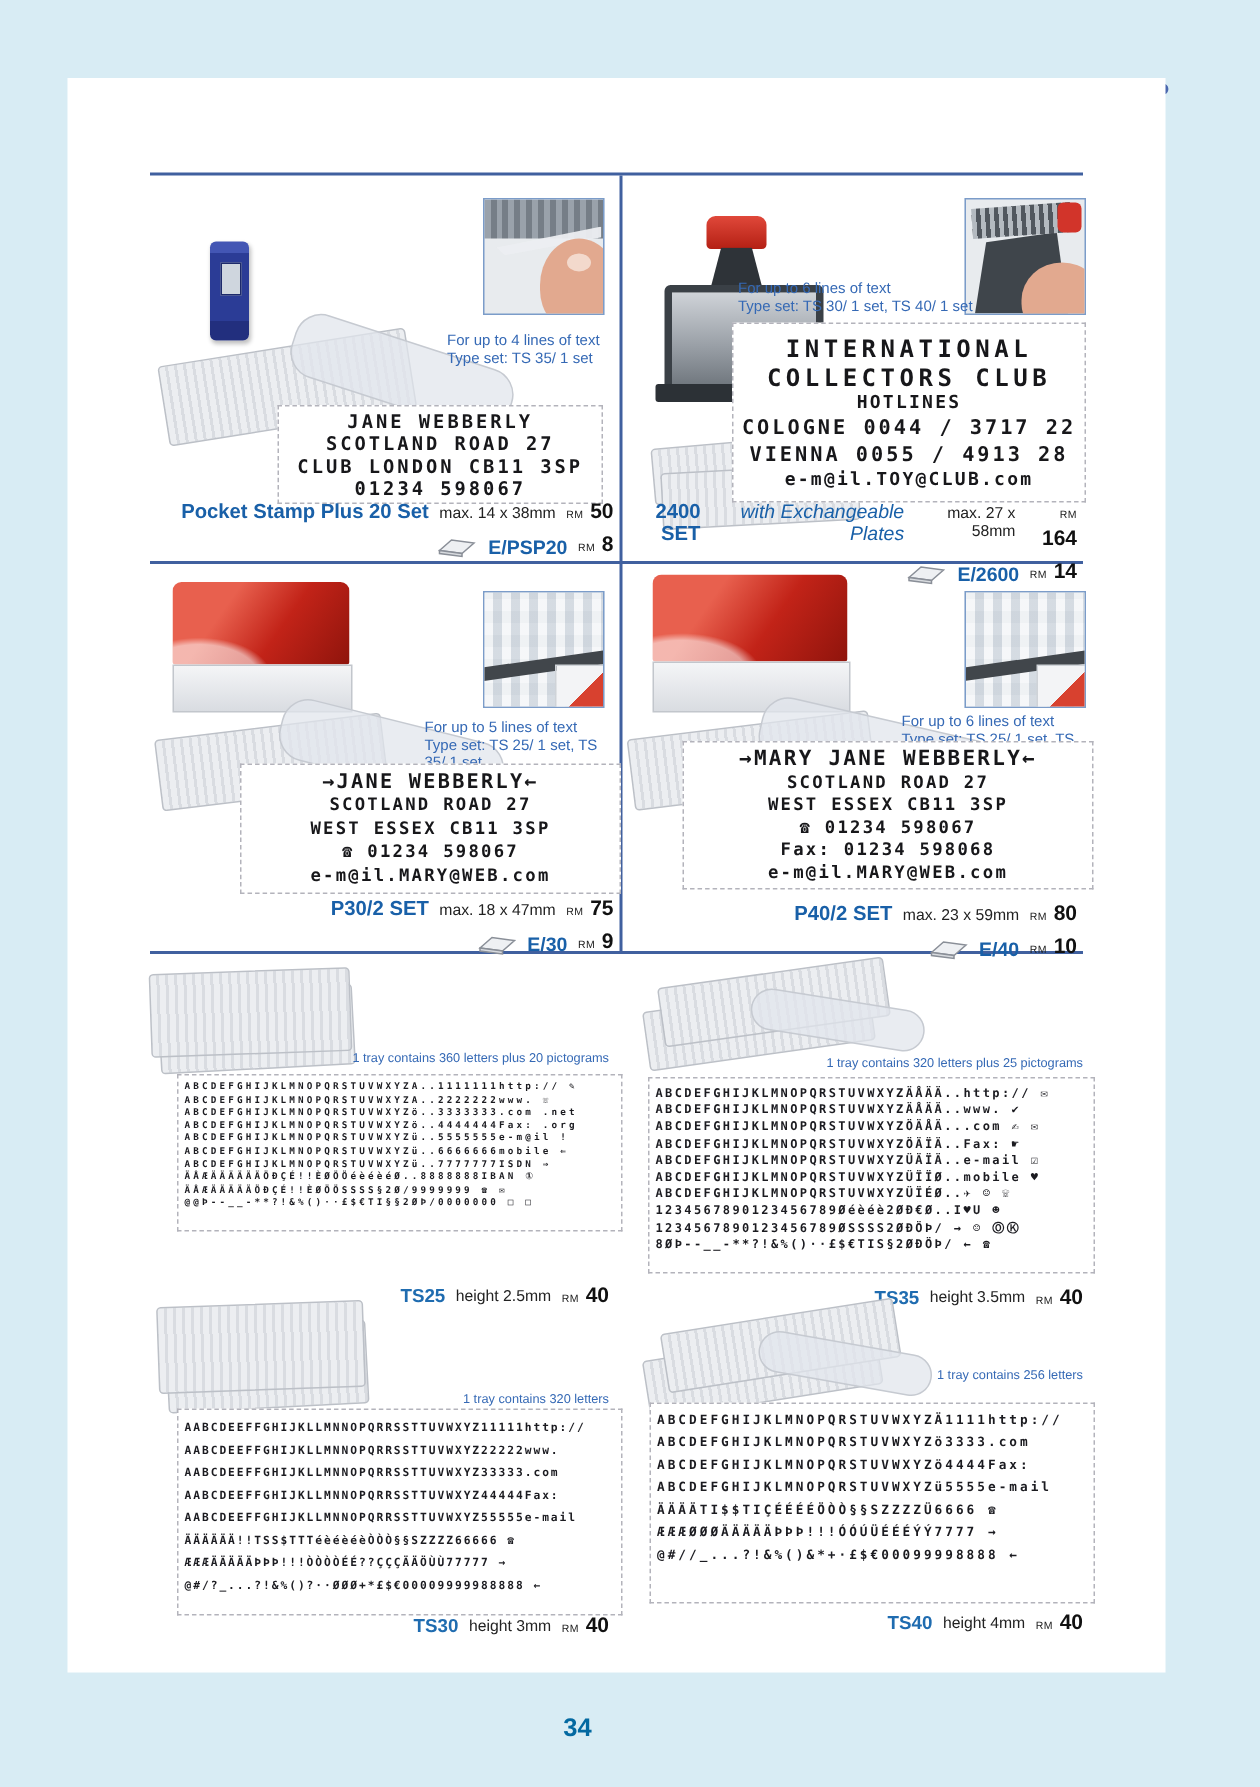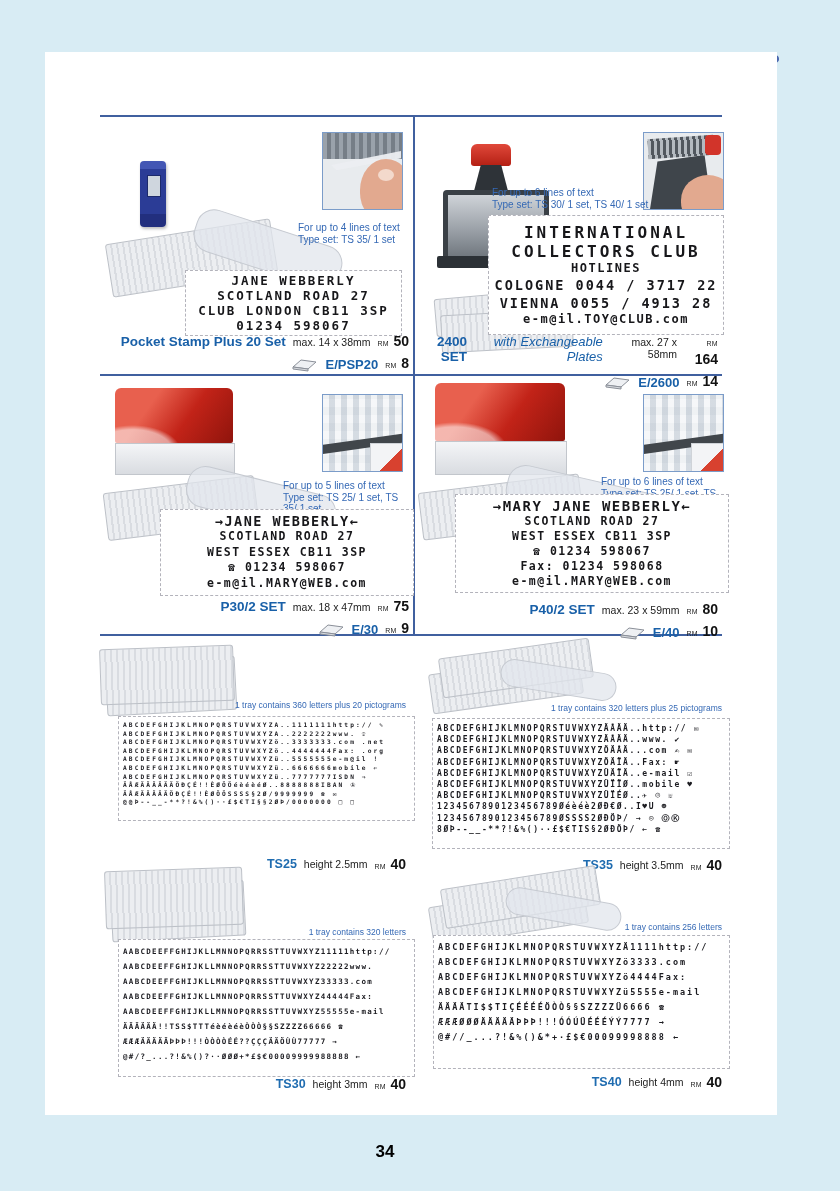--- a/index.html
+++ b/index.html
@@ -50,21 +50,21 @@
   .cb35{left:2px;top:78px;width:288px;height:121px;}
   .cb35 div{font-size:8px;line-height:11.2px;letter-spacing:1.6px;}
   .cb30{left:18px;top:72px;width:287px;height:128px;}
   .cb30 div{font-size:7.5px;line-height:15px;letter-spacing:1.3px;}
   .cb40{left:3px;top:68px;width:287px;height:124px;}
   .cb40 div{font-size:8.5px;line-height:15px;letter-spacing:2px;}
   .tlabel{position:absolute;display:flex;align-items:center;gap:7px;}
   .tl25{right:4px;top:215px;} .tl35{right:0;top:216px;} .tl30{right:4px;top:208px;} .tl40{right:0;top:206px;}
   .tcode{color:#1f6cb0;font-weight:bold;font-size:12.5px;}
   .theight{color:#222;font-size:10.5px;}
-  .page-number{position:absolute;left:0;right:70px;top:1142px;text-align:center;color:#000000;font-size:17px;font-weight:bold;}
+  .page-number{position:absolute;left:0;right:70px;top:1142px;text-align:center;color:#0369a1;font-size:17px;font-weight:bold;}
   
   .photo{position:absolute;}
   .tray-flat{position:absolute;border:1px solid #bcc0c7;border-radius:3px;
     background:repeating-linear-gradient(90deg,#eceef1 0 4px,#d9dce1 4px 6px),linear-gradient(#eef0f3,#d4d7dc);}
   .tray-cover{position:absolute;border:1px solid #c6cad1;border-radius:18px;background:rgba(226,230,236,.75);}
   .psp-stamp{position:absolute;width:26px;height:66px;border-radius:4px;background:linear-gradient(180deg,#4356b4 0 12%,#2b3c96 12% 80%,#222f7e 80%);box-shadow:1px 2px 3px rgba(0,0,0,.25);}
   .psp-screen{position:absolute;left:7px;top:14px;width:12px;height:20px;background:#cfd6de;border:1px solid #1d2a6b;}
   .m-cap{position:absolute;width:40px;height:22px;background:linear-gradient(#e0483a,#b42014);border-radius:6px 6px 3px 3px;}
   .m-neck{position:absolute;width:34px;height:26px;background:#2e3338;clip-path:polygon(20% 0,80% 0,100% 100%,0 100%);}
   .m-frame{position:absolute;width:96px;height:64px;border:5px solid #3a4046;background:linear-gradient(180deg,#cfd3d8,#9aa0a7 55%,#6d747b);border-radius:4px;}
@@ -342,21 +342,21 @@
           <span><span class="rm">RM</span> <span class="price">40</span></span>
         </div>
       </div>
 
       <div class="tblock tb40">
         <div class="photo" style="left:0;top:0;width:190px;height:70px;">
           <div class="tray-flat" style="left:0;top:28px;width:155px;height:38px;transform:rotate(-9deg);"></div>
           <div class="tray-flat" style="left:12px;top:10px;width:155px;height:38px;transform:rotate(-9deg);"></div>
           <div class="tray-cover" style="left:75px;top:28px;width:115px;height:26px;transform:rotate(10deg);"></div>
         </div>
-        <div class="tcaption" style="right:0;top:55px;text-align:right;">1 tray contains 256 letters</div>
+        <div class="tcaption" style="right:0;top:44px;text-align:right;">1 tray contains 256 letters</div>
         <div class="char-box cb40">
             <div>ABCDEFGHIJKLMNOPQRSTUVWXYZÄ1111http://</div>
             <div>ABCDEFGHIJKLMNOPQRSTUVWXYZö3333.com</div>
             <div>ABCDEFGHIJKLMNOPQRSTUVWXYZö4444Fax:</div>
             <div>ABCDEFGHIJKLMNOPQRSTUVWXYZü5555e-mail</div>
             <div>ÄÄÄÄTI$$TIÇÉÉÉÉÖÒÒ§§SZZZZÜ6666 ☎</div>
             <div>ÆÆÆØØØÄÄÄÄÄÞÞÞ!!!ÓÓÚÜÉÉÉÝÝ7777 →</div>
             <div>@#//_...?!&amp;%()&amp;*+·£$€00099998888 ←</div>
           </div>
         <div class="tlabel tl40">

